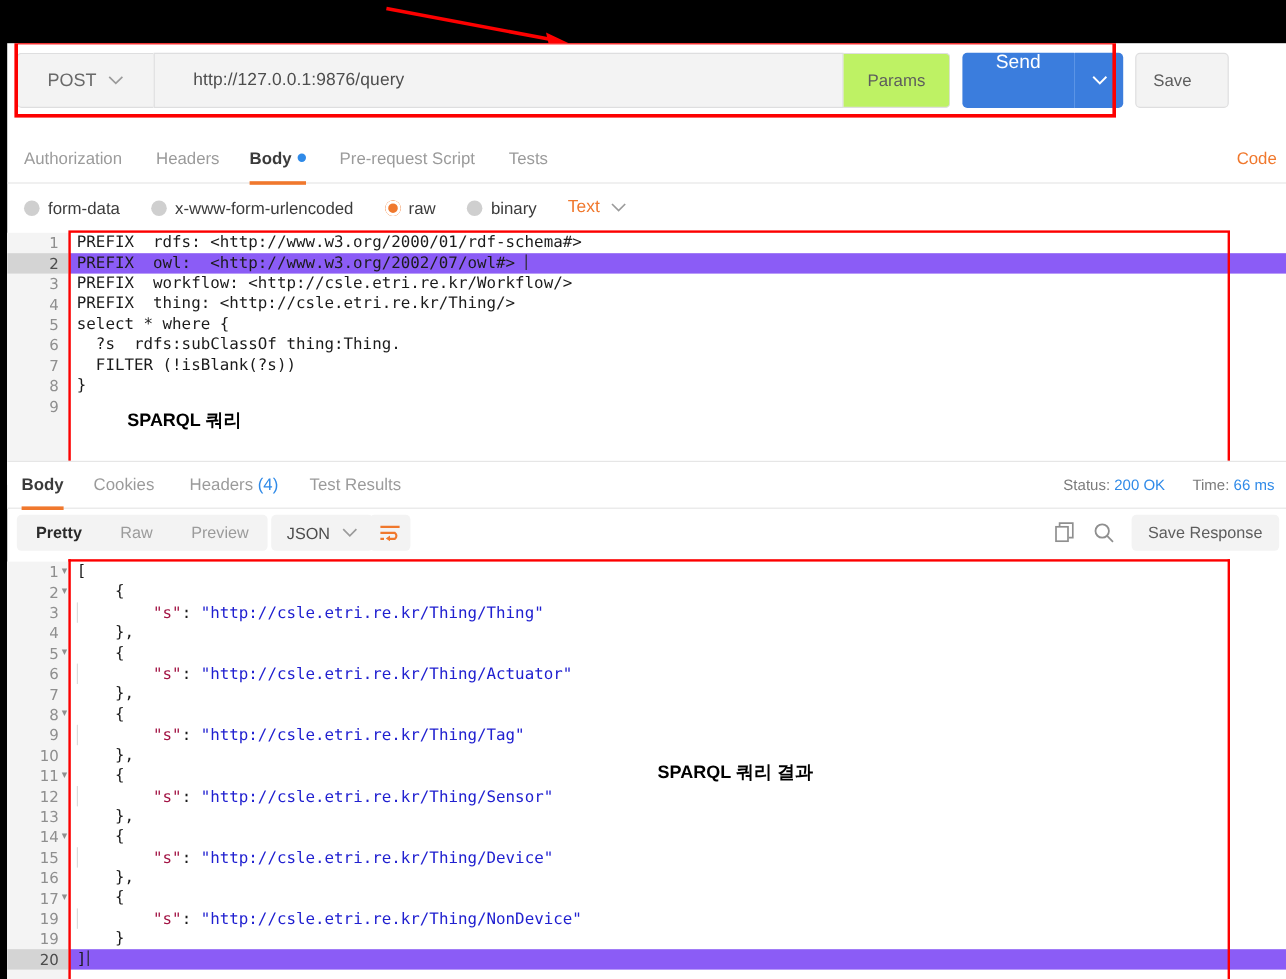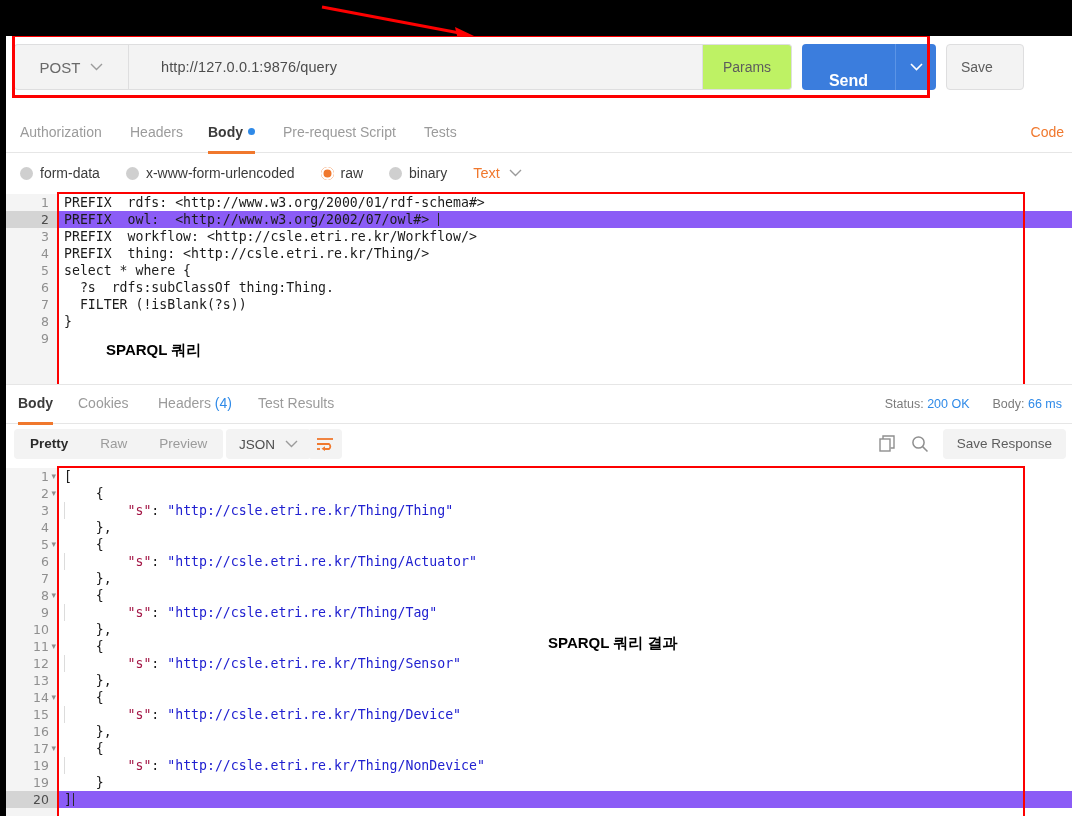--- a/index.html
+++ b/index.html
@@ -83,25 +83,25 @@
     color: #5d5d5d;
     font-size: 14px;
     text-align: right;
   }
   .send-btn {
     margin-left: 10px;
     width: 93px;
     background: #3b7ddd;
     border-radius: 4px 0 0 4px;
     display: flex;
-    align-items: flex-end;
+    align-items: flex-start;
     justify-content: center;
     color: #fff;
     font-size: 16px;
-    font-weight: bold;
+    font-weight: normal;
   }
   .send-caret {
     width: 40px;
     background: #3b7ddd;
     border-left: 1px solid #5b94e6;
     border-radius: 0 4px 4px 0;
     display: flex;
     align-items: center;
     justify-content: center;
     color: #ffffff;
@@ -517,21 +517,21 @@
       <span>Headers</span>
       <span class="hdr-count">(4)</span>
     </div>
     <div class="rtab" style="left:252px;">
       <span>Test Results</span>
     </div>
     <div class="status-wrap">
       <span>Status:</span>
       <b>200 OK</b>
       <i class="sp"></i>
-      <span>Body:</span>
+      <span>Time:</span>
       <b>66 ms</b>
     </div>
   </div>
 
   <div class="resp-tool">
     <div class="seg">
       <span class="active">Pretty</span>
       <span>Raw</span>
       <span>Preview</span>
     </div>

